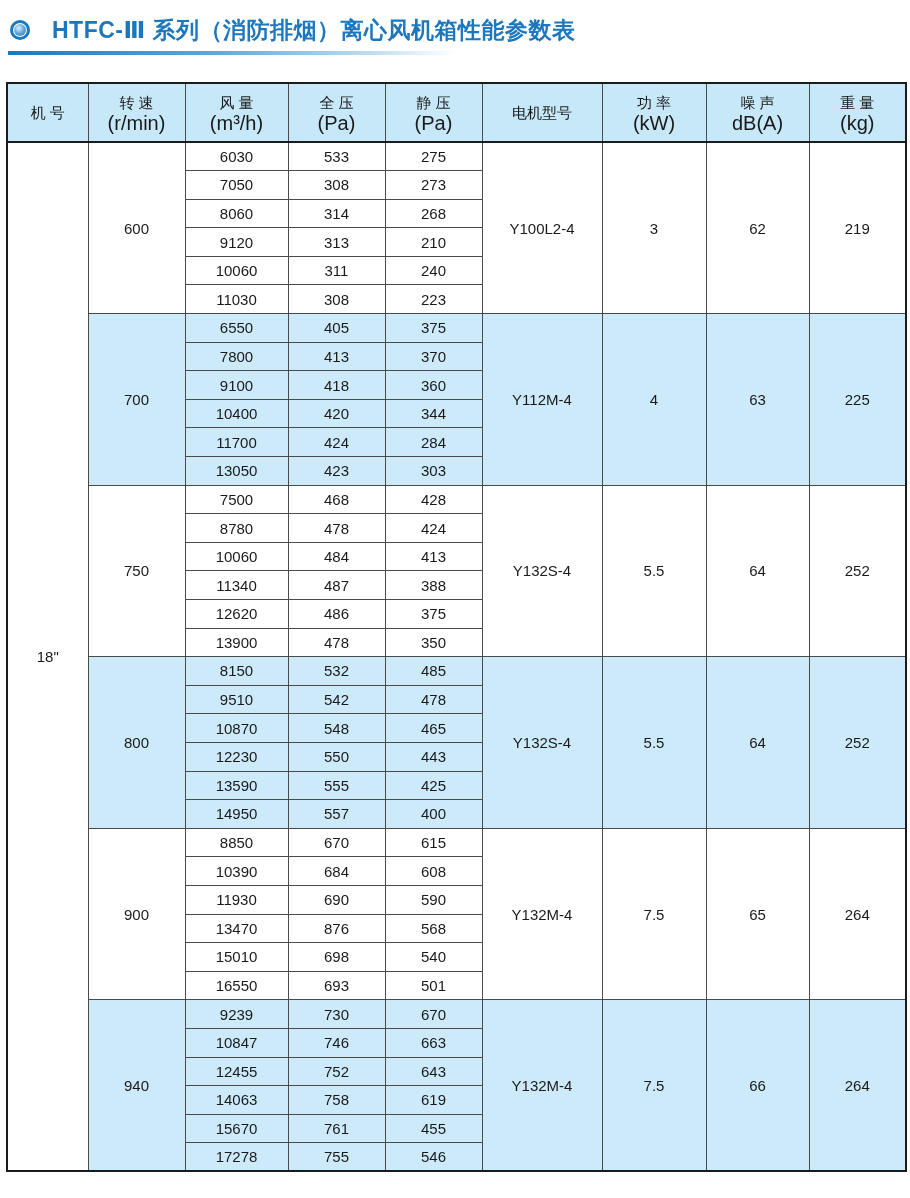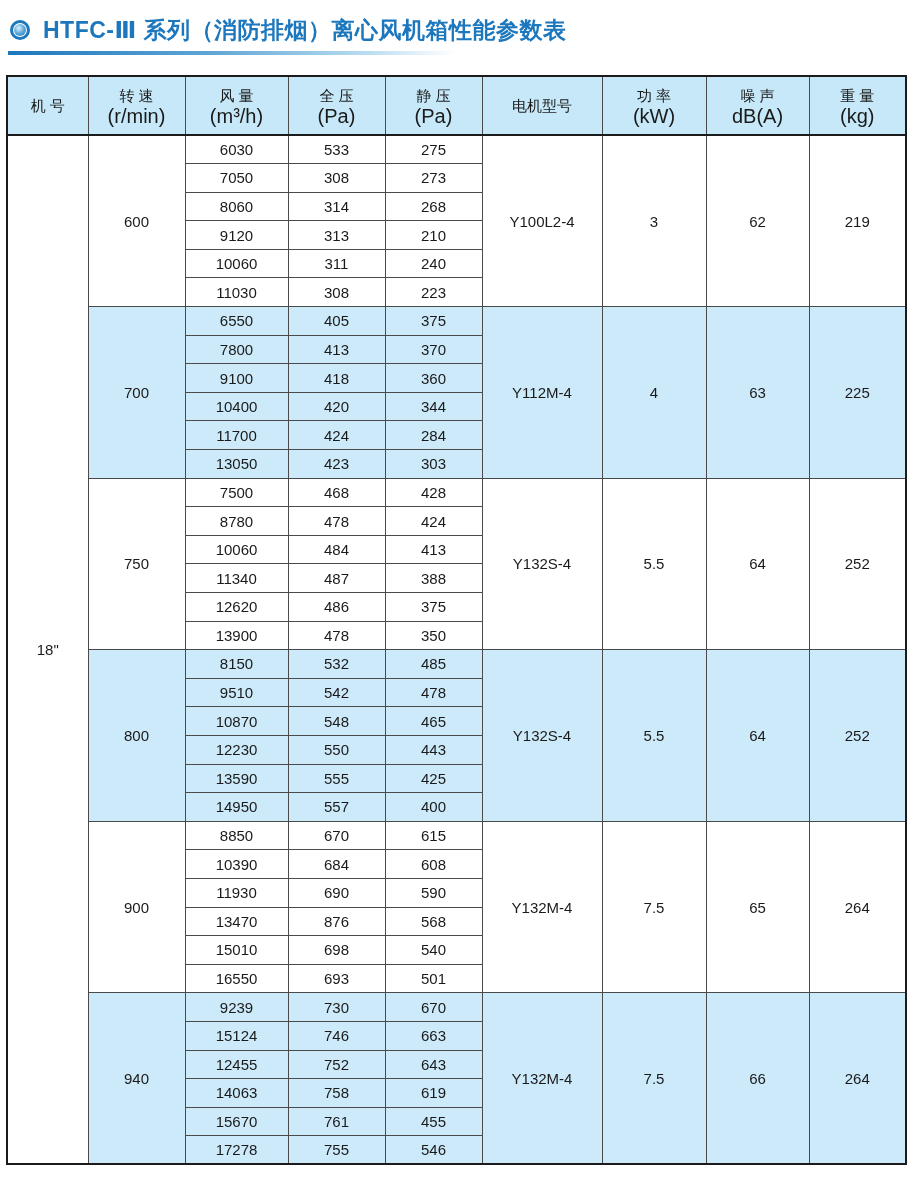--- a/index.html
+++ b/index.html
@@ -12,21 +12,21 @@
   .page {
     width: 910px;
     height: 1198px;
     padding: 14px 4px 0 6px;
     position: relative;
   }
   
   .title-row {
     display: flex;
     align-items: center;
-    gap: 13px;
+    gap: 22px;
     padding-left: 4px;
     height: 32px;
   }
   .bullet {
     width: 20px; height: 20px;
     border-radius: 50%;
     border: 3px solid #1c77bd;
     display: flex; align-items: center; justify-content: center;
     flex: 0 0 auto;
   }
@@ -45,21 +45,21 @@
   .title-underline {
     width: 447px; height: 4px;
     margin: 5px 0 0 2px;
     background: linear-gradient(to right, #1c77bd 0%, #5fa5d4 45%, #b9dcf1 80%, rgba(255,255,255,0) 100%);
   }
   
   table.spec {
     border-collapse: collapse;
     table-layout: fixed;
     width: 899px;
-    margin-top: 20px;
+    margin-top: 27px;
     border: 2px solid #1b1b1b;
   }
   .spec th, .spec td {
     border: 1px solid #4a4a4a;
     text-align: center;
     vertical-align: middle;
     padding: 0;
     font-size: 15px;
   }
   .spec thead th {
@@ -319,21 +319,21 @@
           <td class="merged shade" rowspan="6">940</td>
           <td class="val shade">9239</td>
           <td class="val shade">730</td>
           <td class="val shade">670</td>
           <td class="merged shade" rowspan="6">Y132M-4</td>
           <td class="merged shade" rowspan="6">7.5</td>
           <td class="merged shade" rowspan="6">66</td>
           <td class="merged shade" rowspan="6">264</td>
         </tr>
         <tr>
-          <td class="val shade">15124</td>
+          <td class="val shade">10847</td>
           <td class="val shade">746</td>
           <td class="val shade">663</td>
         </tr>
         <tr>
           <td class="val shade">12455</td>
           <td class="val shade">752</td>
           <td class="val shade">643</td>
         </tr>
         <tr>
           <td class="val shade">14063</td>

